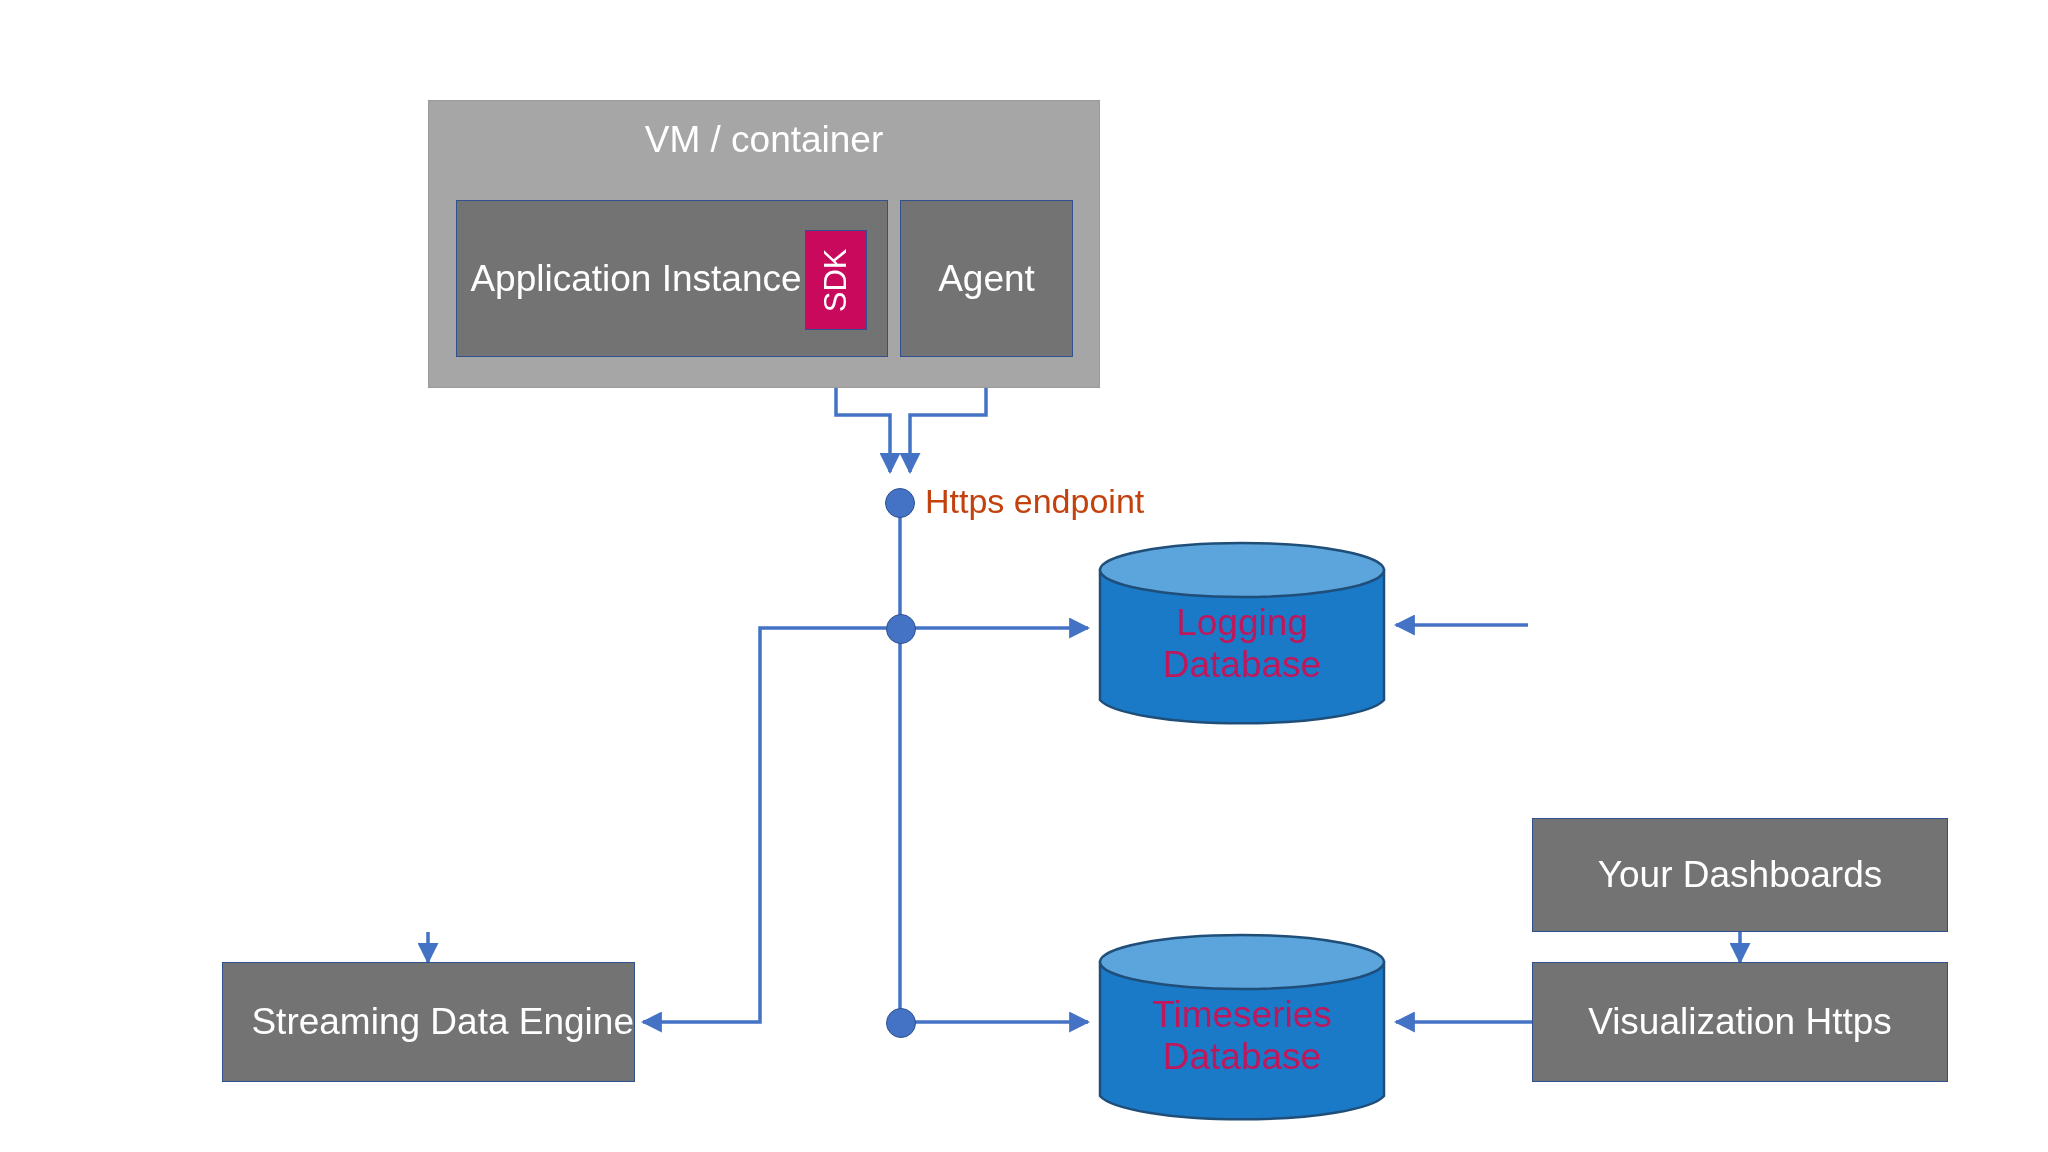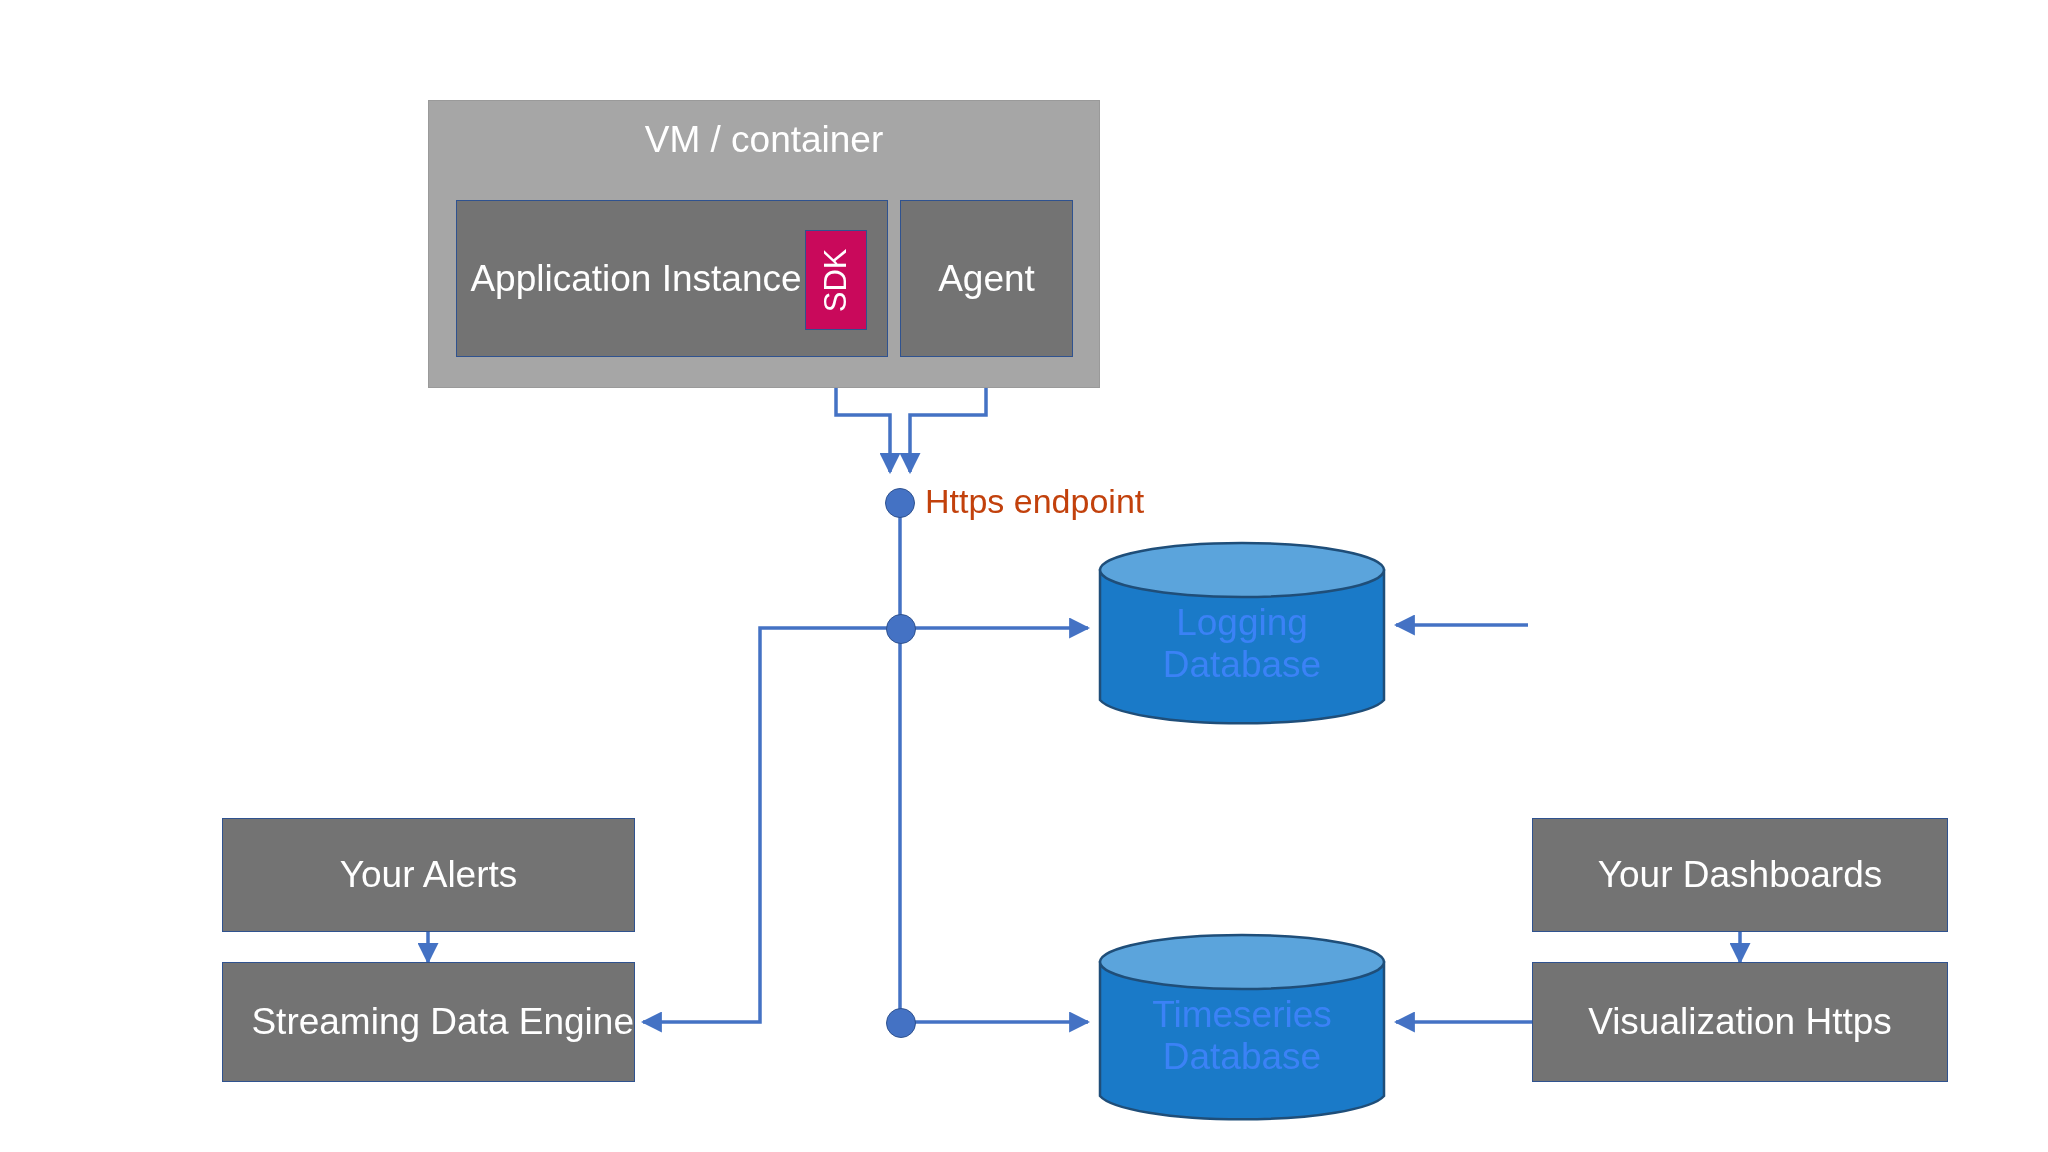--- a/index.html
+++ b/index.html
@@ -67,21 +67,21 @@
 
   
   .cyl {
     position: absolute;
   }
   .cyl .label {
     position: absolute;
     left: 0;
     width: 100%;
     text-align: center;
-    color: #3b82f6;
+    color: #be185d;
     font-size: 37px;
     line-height: 1.14;
     z-index: 4;
     pointer-events: none;
   }
 
   
   .endpoint-dot {
     position: absolute;
     border-radius: 50%;
@@ -189,21 +189,18 @@
 
 
   <div class="node proc" style="left:1532px; top:818px; width:416px; height:114px;">
     <span>Your Dashboards</span>
   </div>
 
   <div class="node proc" style="left:1532px; top:962px; width:416px; height:120px;">
     <span>Visualization Https</span>
   </div>
 
-  <div class="node proc" style="left:222px; top:818px; width:413px; height:114px;">
-    <span>Your Alerts</span>
-  </div>
 
   <div class="node proc" style="left:222px; top:962px; width:413px; height:120px;justify-content:flex-end;">
     <span>Streaming Data Engine</span>
   </div>
 
 </div>
 
 </body></html>

